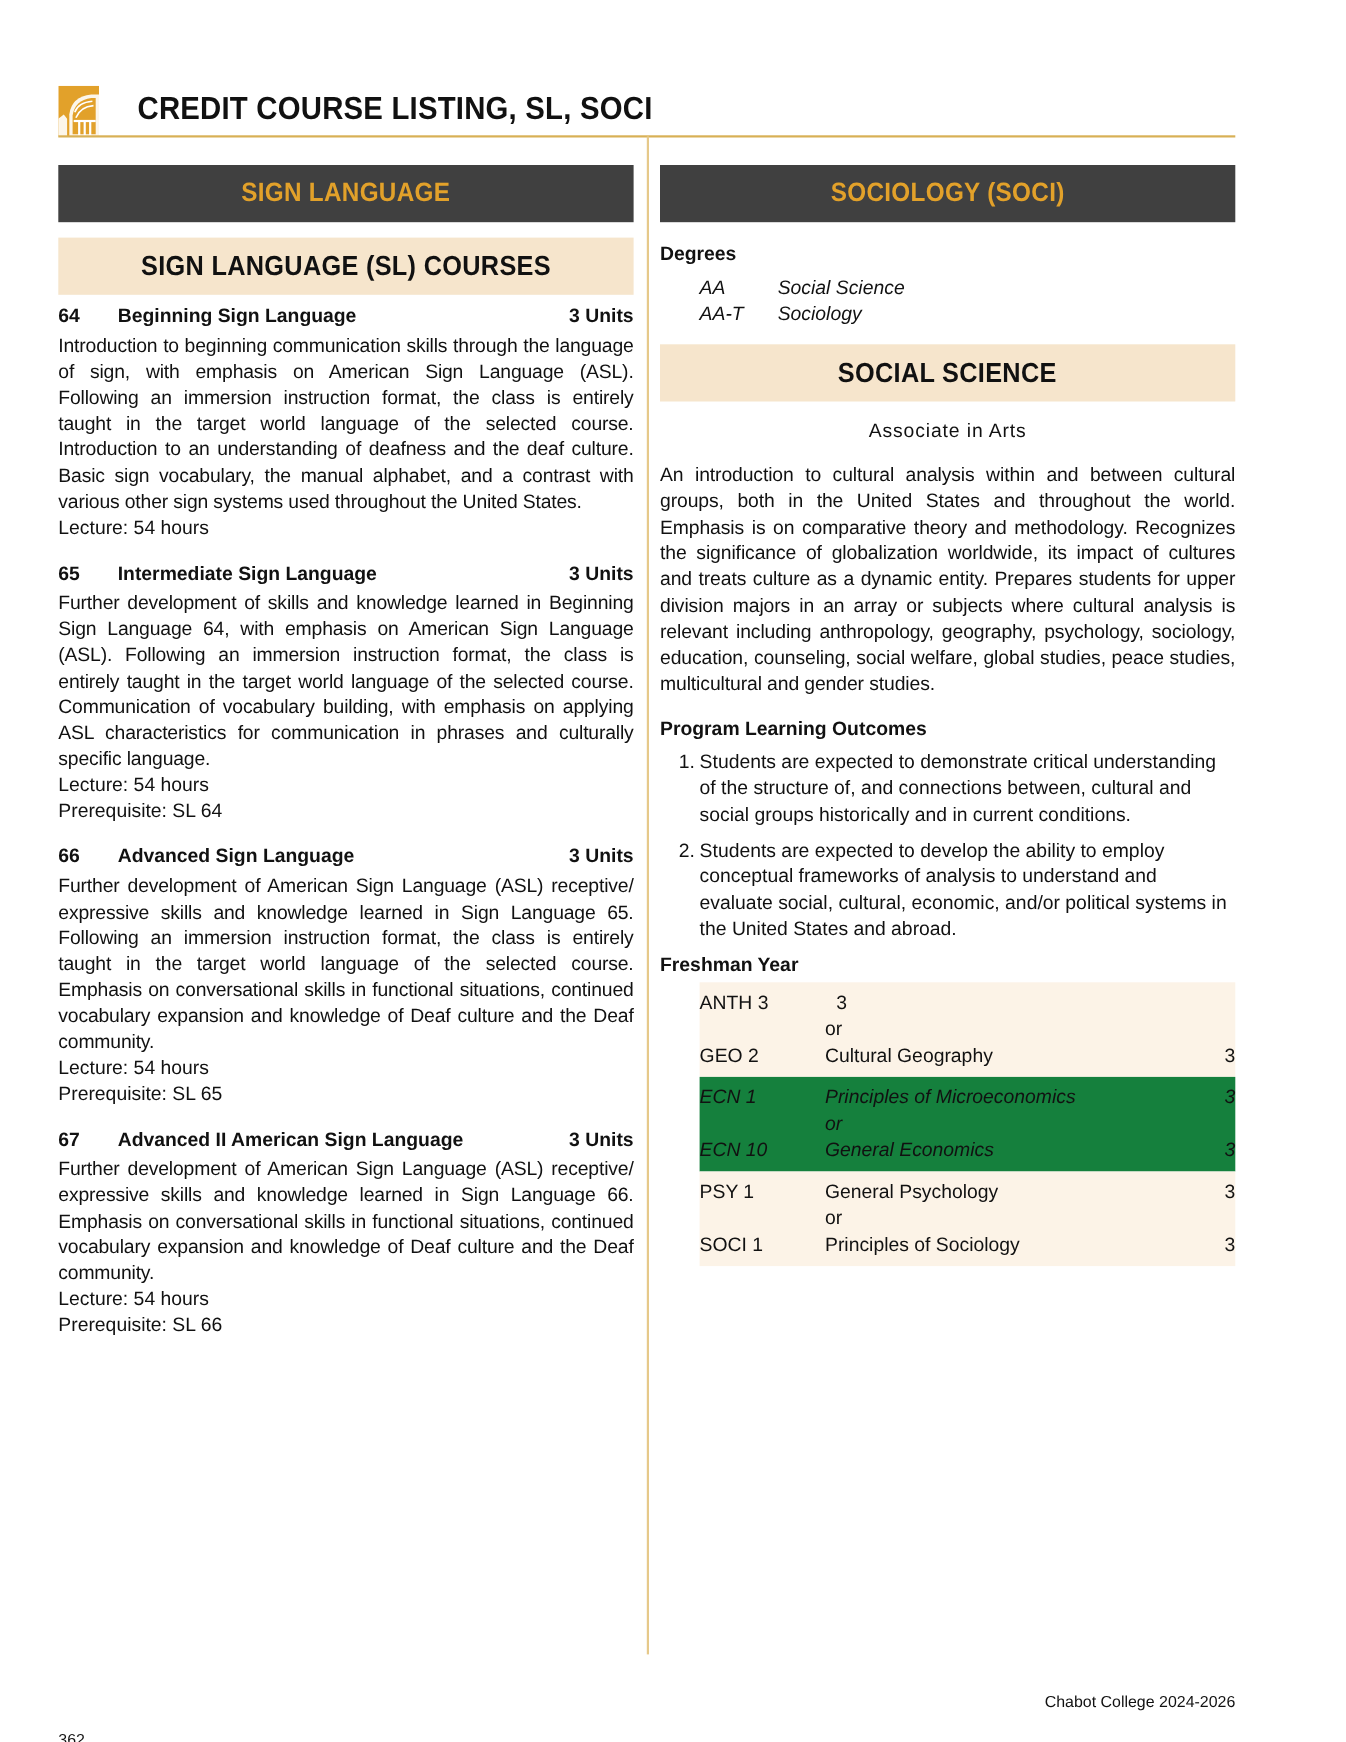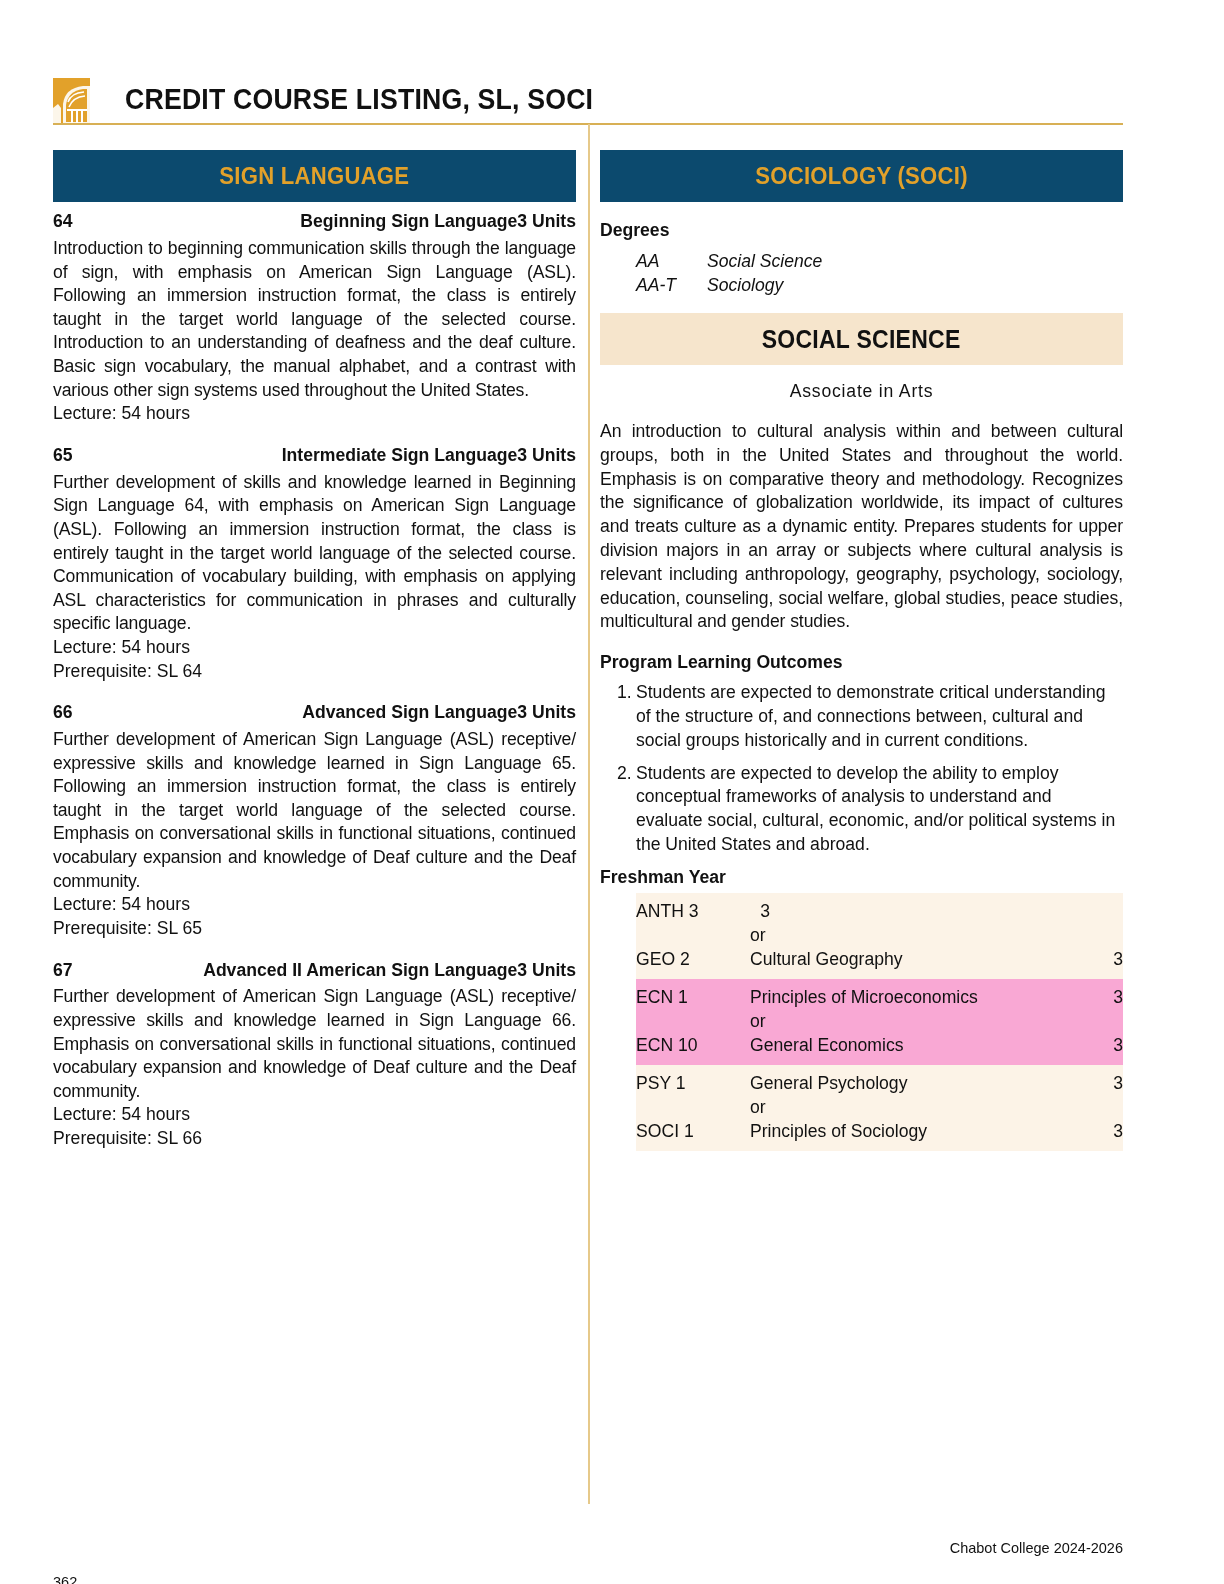--- a/index.html
+++ b/index.html
@@ -8,47 +8,47 @@
 
   .logo { position: absolute; left: 53px; top: 53px; width: 37px; height: 46px; }
   .page-title { position: absolute; left: 125px; top: 58px; font-size: 29px; font-weight: 700; letter-spacing: 0.2px; color: #111; transform: scaleX(0.92); transform-origin: left; white-space: nowrap; }
   .header-rule { position: absolute; left: 53px; top: 98px; width: 1070px; height: 1.5px; background: #d8b055; }
   .col-divider { position: absolute; left: 588px; top: 99px; width: 1.5px; height: 1380px; background: #e6c98a; }
 
   .col { position: absolute; top: 125px; }
   .col-left { left: 53px; width: 523px; }
   .col-right { left: 600px; width: 523px; }
 
-  .black-banner { background: #0c4a6e; height: 52px; display: flex; align-items: center; justify-content: center; }
+  .black-banner { background: #404040; height: 52px; display: flex; align-items: center; justify-content: center; }
   .black-banner span { color: #e2a12a; font-size: 24px; font-weight: 700; letter-spacing: 0.3px; transform: scaleX(0.92); display: inline-block; }
   .tan-banner { background: #f6e5cc; height: 52px; display: flex; align-items: center; justify-content: center; }
   .tan-banner span { color: #111; font-size: 25px; font-weight: 700; letter-spacing: 0.3px; transform: scaleX(0.92); display: inline-block; }
 
   .course { font-size: 17.6px; line-height: 23.6px; }
   .course-head { display: flex; font-weight: 700; height: 24px; align-items: center; }
   .course-num { width: 54px; }
-  .course-name { flex: 1; text-align: right; }
+  .course-name { flex: 1; }
   .course-units { text-align: right; }
   .course-desc { text-align: justify; letter-spacing: -0.15px; }
   .meta b { font-weight: 400; }
 
   .degrees-label { font-weight: 700; font-size: 17.6px; margin-top: 18px; }
   .degree-row { display: flex; font-size: 17.6px; line-height: 24px; padding-left: 36px; }
   .degree-code { width: 71px; }
   .subhead { text-align: center; font-size: 17.6px; letter-spacing: 0.8px; margin-top: 16px; }
   .para { font-size: 17.6px; line-height: 23.8px; text-align: justify; margin-top: 18px; letter-spacing: -0.1px; }
   .section-label { font-weight: 700; font-size: 17.6px; margin-top: 18px; }
   .outcomes { margin: 8px 0 0 0; padding: 0; list-style: none; }
   .outcomes li { display: flex; font-size: 17.6px; line-height: 23.8px; margin-bottom: 9px; padding-left: 17px; }
   .outcomes .num { width: 19px; flex-shrink: 0; }
 
   .req-table { margin-top: 5px; padding-left: 36px; }
   .req-group { padding: 6px 0 8px 0; }
   .req-group.tan { background: #fcf3e7; }
-  .req-group.grey { background: #f9a8d4; }
+  .req-group.grey { background: #15803d; font-style: italic; }
   .req-row { display: flex; font-size: 17.6px; line-height: 24px; }
   .req-code { width: 114px; }
   .req-title { flex: 1; }
   .req-units { width: 20px; text-align: right; }
 
   .footer-left { position: absolute; left: 53px; top: 1549px; font-size: 14.5px; }
   .footer-right { position: absolute; right: 101px; top: 1515px; font-size: 14.5px; }
 </style>
 </head>
 <body>
@@ -68,20 +68,23 @@
     <path d="M0 46 L0 30 L5 26 L8 30 L8 46 Z" fill="#fff" opacity="0.9"></path>
   </svg>
   <div class="page-title">CREDIT COURSE LISTING, SL, SOCI</div>
   <div class="header-rule"></div>
   <div class="col-divider"></div>
 
   <div class="col col-left">
     <div class="black-banner">
       <span>SIGN LANGUAGE</span>
     </div>
+    <div class="tan-banner" style="margin-top:14px;">
+      <span>SIGN LANGUAGE (SL) COURSES</span>
+    </div>
 
     <div class="course" style="margin-top:8px;">
       <div class="course-head">
         <span class="course-num">64</span>
         <span class="course-name">Beginning Sign Language</span>
         <span class="course-units">3 Units</span>
       </div>
       <div class="course-desc" style="margin-top:3px;">Introduction to beginning communication skills through the language of sign, with emphasis on American Sign Language (ASL). Following an immersion instruction format, the class is entirely taught in the target world language of the selected course. Introduction to an understanding of deafness and the deaf culture. Basic sign vocabulary, the manual alphabet, and a contrast with various other sign systems used throughout the United States.</div>
       <div class="meta"><b>Lecture:</b><span> 54 hours</span></div>
     </div>

